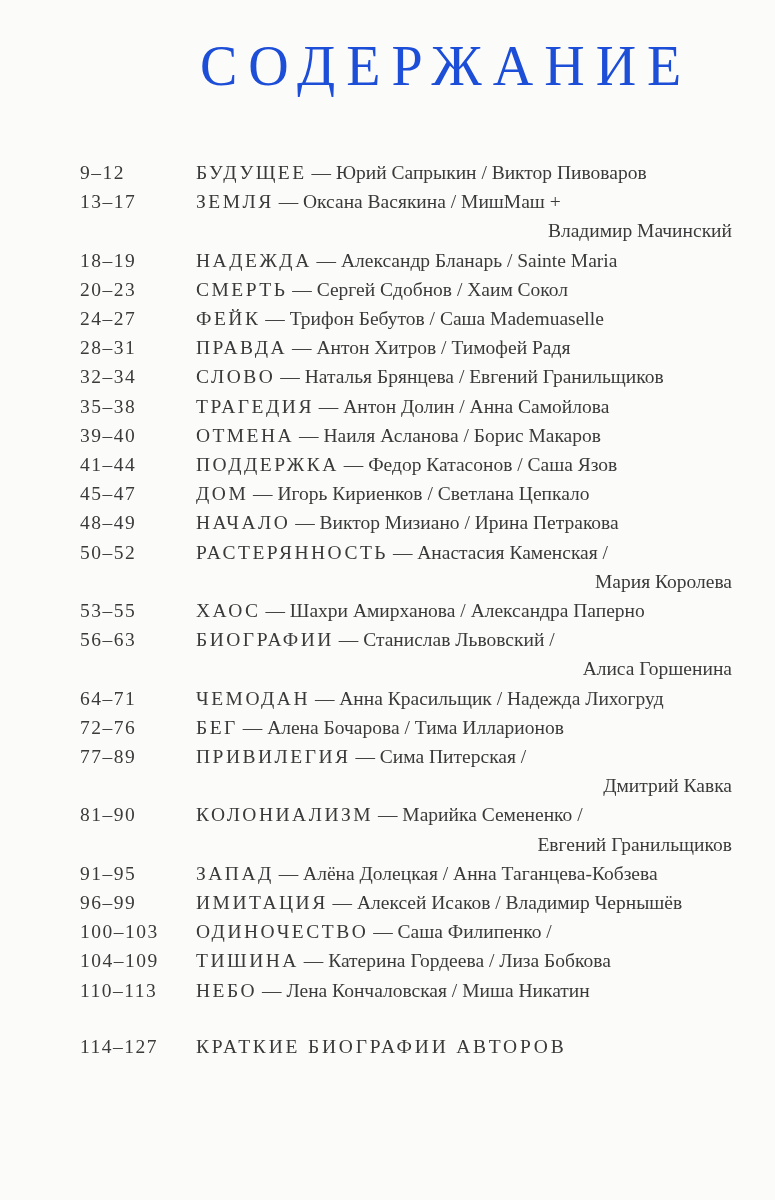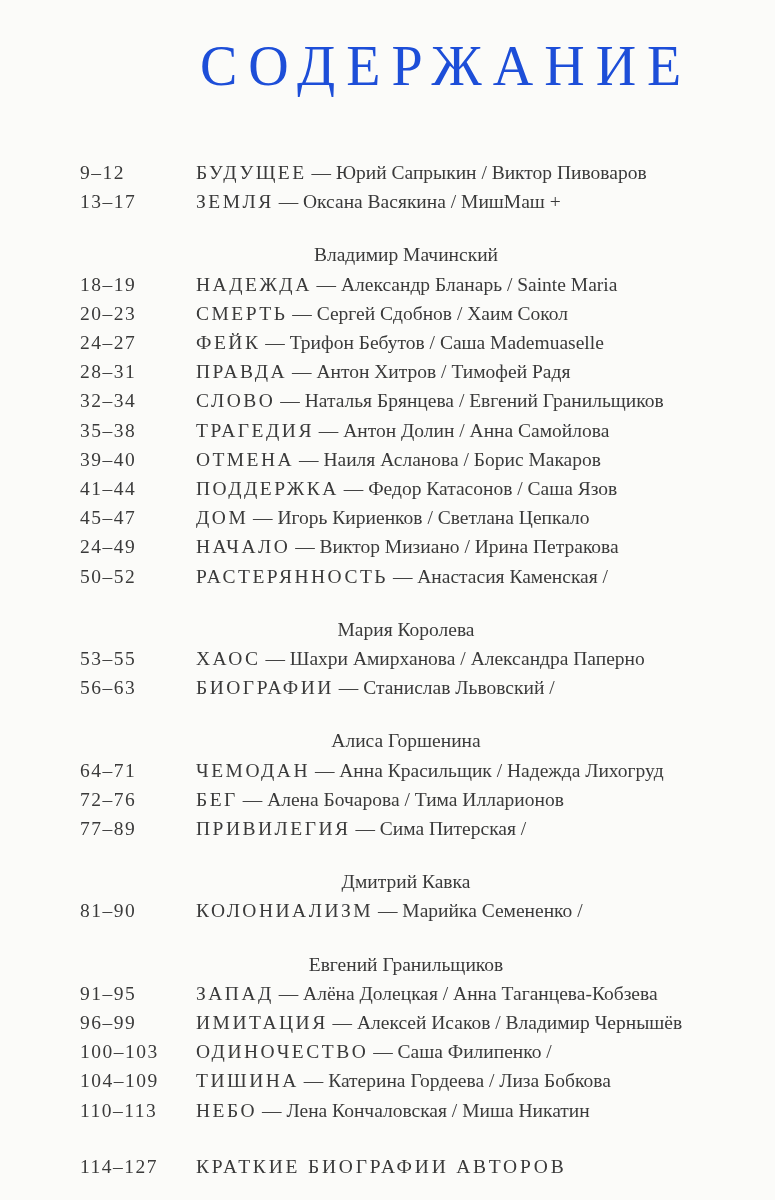--- a/index.html
+++ b/index.html
@@ -43,23 +43,22 @@
       top: 0;
       letter-spacing: 1.5px;
     }
     .text {
       margin-left: 116px;
     }
     .topic {
       letter-spacing: 2.5px;
     }
     .cont {
-      text-align: center;
+      text-align: right;
       padding-right: 8px;
-      margin-top: 24px;
     }
     .entry.final {
       margin-top: 27px;
     }
     .entry.final .topic {
       letter-spacing: 2.8px;
     }
   </style>
 </head>
 <body>
@@ -140,21 +139,21 @@
 
     </div>
       <div class="entry">
       <span class="pages">45–47</span>
       <div class="text">
         <span class="topic">ДОМ</span><span class="dash"> — </span><span class="authors">Игорь Кириенков / Светлана Цепкало</span>
       </div>
 
     </div>
       <div class="entry">
-      <span class="pages">24–49</span>
+      <span class="pages">48–49</span>
       <div class="text">
         <span class="topic">НАЧАЛО</span><span class="dash"> — </span><span class="authors">Виктор Мизиано / Ирина Петракова</span>
       </div>
 
     </div>
       <div class="entry">
       <span class="pages">50–52</span>
       <div class="text">
         <span class="topic">РАСТЕРЯННОСТЬ</span><span class="dash"> — </span><span class="authors">Анастасия Каменская /</span>
       </div>

